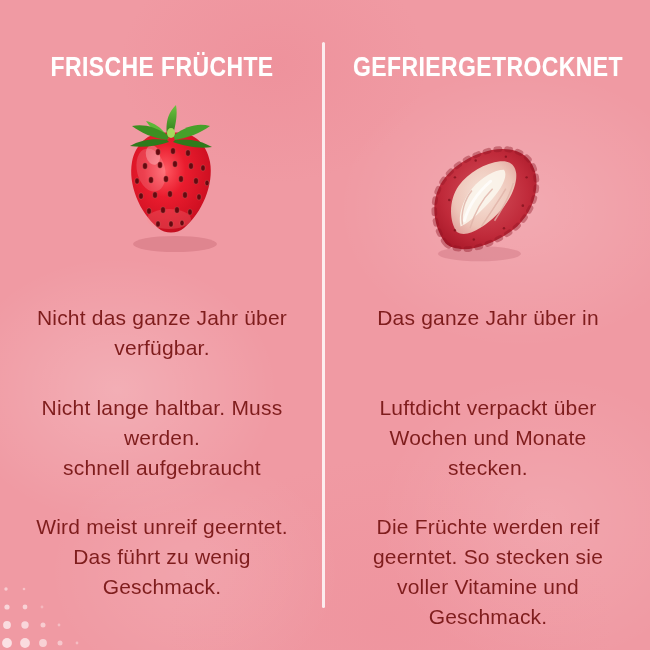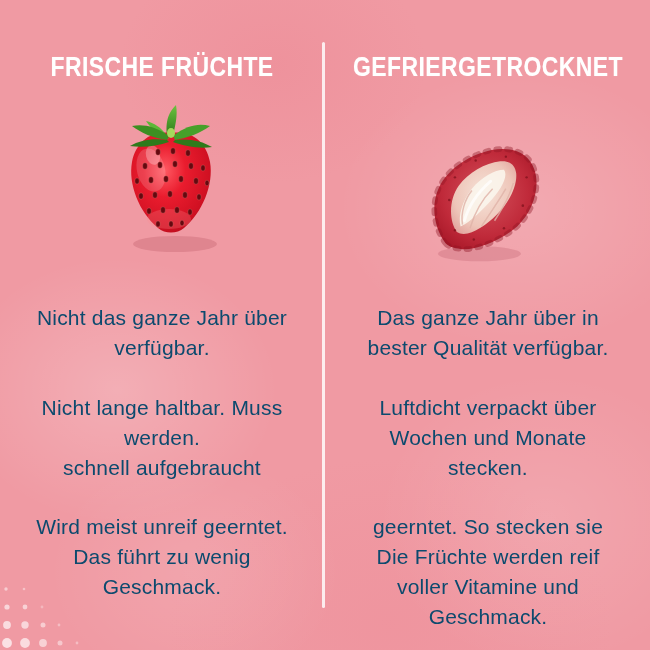--- a/index.html
+++ b/index.html
@@ -30,21 +30,21 @@
     text-align:center;color:#fff;font-size:27px;font-weight:bold;
     letter-spacing:.5px;transform:scaleX(.85);
     text-shadow:0 0 1px rgba(255,255,255,.4);
     white-space:nowrap;
   }
   .fruit{position:absolute;}
   .fruit.fresh{left:103px;top:100px;width:135px;height:155px;}
   .fruit.dried{left:95px;top:134px;width:132px;height:132px;}
   .block{
     position:absolute;left:14px;right:14px;
-    text-align:center;color:#0c4a6e;
+    text-align:center;color:#7f1d1d;
     font-size:21px;line-height:30px;letter-spacing:.2px;
   }
   .block.b0{top:303px;}
   .block.b1{top:393px;}
   .block.b2{top:512px;}
   .dots{position:absolute;left:0;top:580px;}
 </style>
 </head>
 <body>
 
@@ -165,30 +165,29 @@
           <circle cx="112" cy="46" r="1.3"></circle>
           <circle cx="108" cy="76" r="1.4"></circle>
         <circle cx="88" cy="100" r="1.3"></circle>
           <circle cx="56" cy="112" r="1.3"></circle>
           <circle cx="36" cy="102" r="1.3"></circle>
       </g>
     </svg>
 
     <div class="block b0">
         <div>Das ganze Jahr über in</div>
-        <div>bester Qualität verfügbar.</div>
       </div>
     <div class="block b1">
         <div>Luftdicht verpackt über</div>
         <div>Wochen und Monate</div>
         <div>stecken.</div>
       </div>
     <div class="block b2">
+        <div>Die Früchte werden reif</div>
         <div>geerntet. So stecken sie</div>
-        <div>Die Früchte werden reif</div>
         <div>voller Vitamine und</div>
         <div>Geschmack.</div>
       </div>
   </section>
 
   <svg class="dots" width="90" height="70" viewBox="0 0 90 70" aria-hidden="true">
     <g fill="#ffffff">
       <circle cx="6" cy="9" r="1.7" opacity=".5"></circle>
         <circle cx="24" cy="9" r="1.3" opacity=".4"></circle>
       <circle cx="7" cy="27" r="2.6" opacity=".6"></circle>

